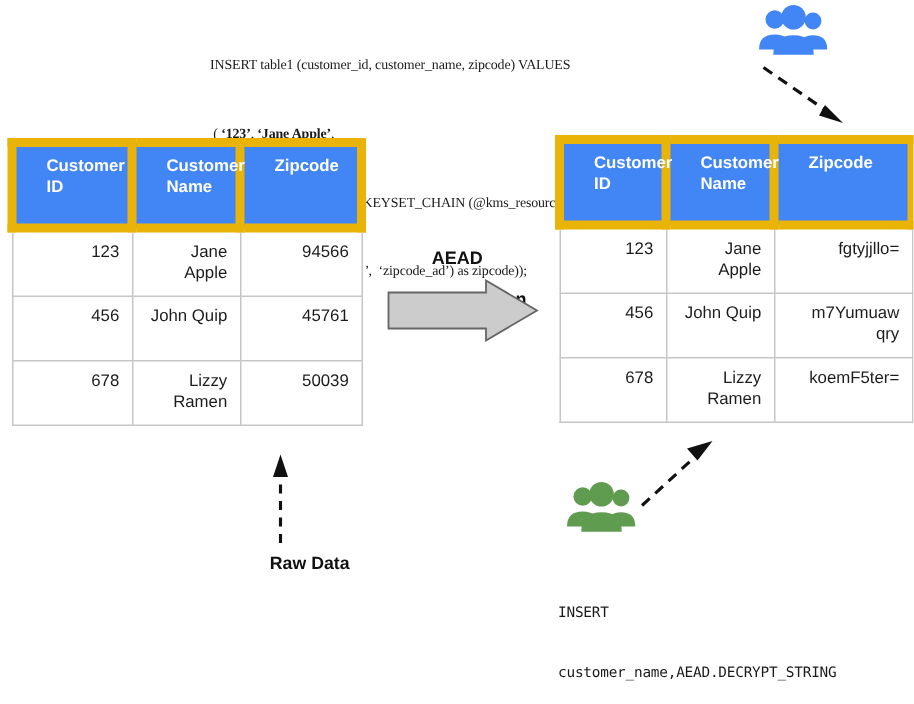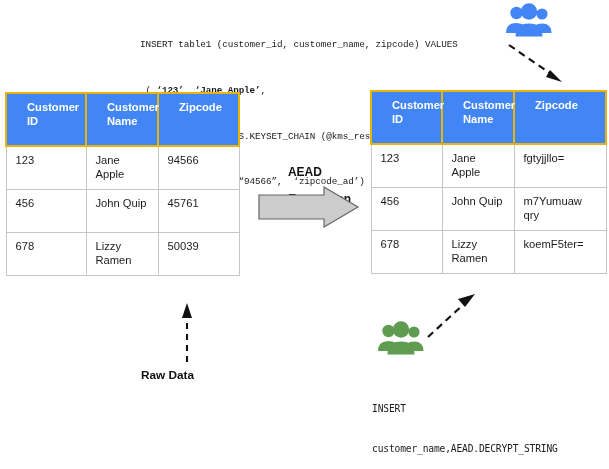--- a/index.html
+++ b/index.html
@@ -10,21 +10,21 @@
     position:relative;
     overflow:hidden;
   }
   .stage{position:absolute;left:0;top:0;width:609px;height:469px;}
 
   
   .sql-insert{
     position:absolute;
     left:140px; top:7px;
     width:370px;
-    font-family:Liberation Mono, monospace;
+    font-family:Liberation Serif, serif;
     font-size:9.3px;
     line-height:15.2px;
     color:#1a1a1a;
     white-space:pre;
     letter-spacing:-0.1px;
   }
   .sql-insert .ln{display:block;}
   .bold{font-weight:bold;}
 
   .sql-select{
@@ -54,27 +54,27 @@
     font-size:11.2px;
     line-height:13.5px;
     color:#1c1c1c;
     font-weight:normal;
     text-align:left;
   }
   .tbl th{
     background:#4285f4;
     color:#ffffff;
     font-weight:bold;
-    border:2px solid #eab308;
+    border:6px solid #eab308;
     font-size:11.2px;
     line-height:13.5px;
     height:37px;
     padding-left:20px;
   }
-  .tbl td{height:28px;}
+  .tbl td{height:28px;text-align:right;}
 
   #table-left{left:5px; top:92px; width:233px;}
   #table-left col.c1{width:80px;}
   #table-left col.c2{width:72px;}
   #table-left col.c3{width:81px;}
 
   #table-right{left:370px; top:90px; width:235px;}
   #table-right col.c1{width:71px;}
   #table-right col.c2{width:72px;}
   #table-right col.c3{width:92px;}
@@ -90,21 +90,21 @@
     font-weight:bold;
     color:#111;
     white-space:pre;
   }
 
   
   .rawdata-label{
     position:absolute;
     left:141px; top:368px;
     width:92px;
-    text-align:left;
+    text-align:right;
     font-size:11.8px;
     font-weight:bold;
     color:#111;
   }
 
   
   .overlay{position:absolute;left:0;top:0;width:609px;height:469px;pointer-events:none;}
 
   
   .people{position:absolute;}

